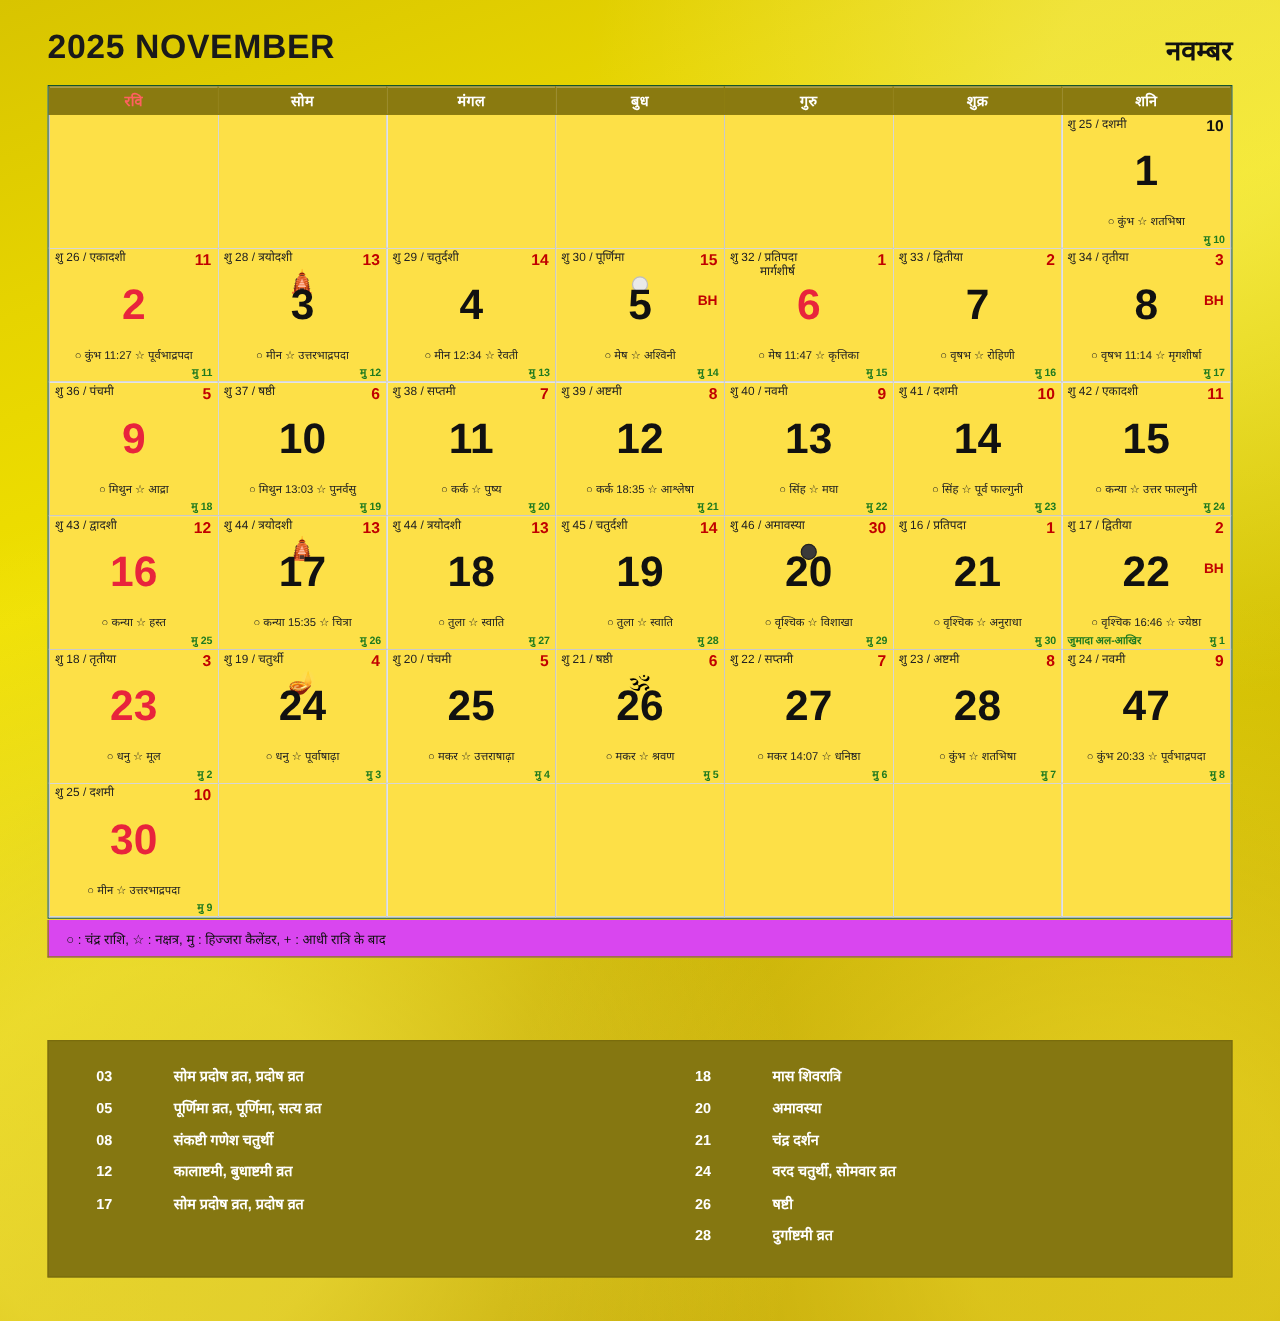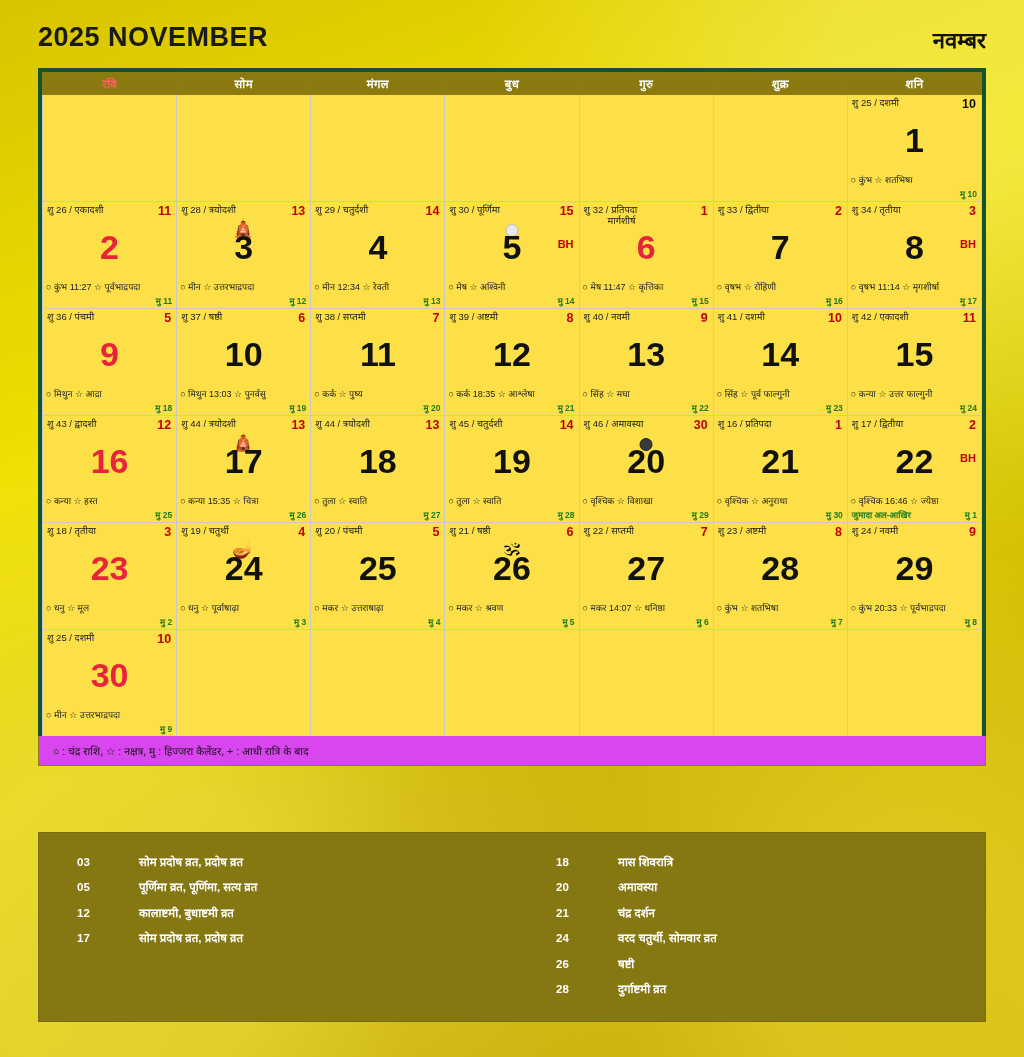--- a/index.html
+++ b/index.html
@@ -46,21 +46,21 @@
   .watermark {
     position: absolute; left: 90px; top: 430px;
     font-size: 86px; font-weight: bold; color: rgba(150,195,235,.45);
     transform: rotate(-18deg); white-space: nowrap; pointer-events: none;
     font-family: "Liberation Sans", sans-serif;
   }
 
   
   .grid-wrap {
     position: absolute; left: 38px; top: 68px; width: 948px;
-    border: 4px solid #14532d; background: #fff;
+    border: 1px solid #14532d; background: #fff;
   }
   table.cal { border-collapse: collapse; width: 100%; table-layout: fixed; }
   table.cal th {
     background: #8a7a10; color: #fff; font-size: 11.5px; font-weight: bold;
     height: 22px; border: 1px solid #8d7d10; letter-spacing: .3px;
   }
   table.cal th.sun { color: #ff6060; }
   table.cal td {
     border: 1px solid #c9c9c9; height: 107px; vertical-align: top;
     position: relative; padding: 0; background: #fde047;
@@ -79,21 +79,21 @@
   .bh {
     position: absolute; right: 5px; top: 16px; font-size: 11px; font-weight: bold; color: #c00000; margin-top: 20px;
   }
   .daynum {
     position: absolute; left: 0; right: 0; top: 26px; text-align: center;
     font-size: 34px; font-weight: bold; color: #111; line-height: 38px;
   }
   .daynum.red { color: #e8243c; }
   .footer-line {
     position: absolute; left: 3px; right: 3px; bottom: 16px;
-    font-size: 9px; color: #222; line-height: 1.15;
+    font-size: 9px; color: #222; text-align: center; line-height: 1.15;
   }
   .hijri-bot {
     position: absolute; right: 4px; bottom: 2px; font-size: 8.5px; color: #1f7a1f; font-weight: bold;
   }
   .hijri-bot2 {
     position: absolute; left: 4px; bottom: 2px; font-size: 8.5px; color: #1f7a1f; font-weight: bold;
   }
   .icon-moon {
     position: absolute; left: 50%; top: 22px; transform: translateX(-50%);
     width: 13px; height: 13px; border-radius: 50%;
@@ -378,21 +378,21 @@
             <td>
               <div class="tithi">शु 23 / अष्टमी</div>
               <div class="hij">8</div>
               <div class="daynum">28</div>
               <div class="footer-line">○  कुंभ  ☆  शतभिषा</div>
               <div class="hijri-bot">मु 7</div>
             </td>
             <td>
               <div class="tithi">शु 24 / नवमी</div>
               <div class="hij">9</div>
-              <div class="daynum">29</div>
+              <div class="daynum">47</div>
               <div class="footer-line">○  कुंभ 20:33  ☆  पूर्वभाद्रपदा</div>
               <div class="hijri-bot">मु 8</div>
             </td>
           </tr>
           <tr>
             <td>
               <div class="tithi">शु 25 / दशमी</div>
               <div class="hij">10</div>
               <div class="daynum red">30</div>
               <div class="footer-line">○  मीन  ☆  उत्तरभाद्रपदा</div>
@@ -417,20 +417,24 @@
       <div class="fest-col" id="fest-left">
           <div class="fest-row">
             <div class="d">03</div>
             <div class="n">सोम प्रदोष व्रत, प्रदोष व्रत</div>
           </div>
           <div class="fest-row">
             <div class="d">05</div>
             <div class="n">पूर्णिमा व्रत, पूर्णिमा, सत्य व्रत</div>
           </div>
           <div class="fest-row">
+            <div class="d">08</div>
+            <div class="n">संकष्टी गणेश चतुर्थी</div>
+          </div>
+          <div class="fest-row">
             <div class="d">12</div>
             <div class="n">कालाष्टमी, बुधाष्टमी व्रत</div>
           </div>
           <div class="fest-row">
             <div class="d">17</div>
             <div class="n">सोम प्रदोष व्रत, प्रदोष व्रत</div>
           </div>
         </div>
       <div class="fest-col" id="fest-right">
           <div class="fest-row">

